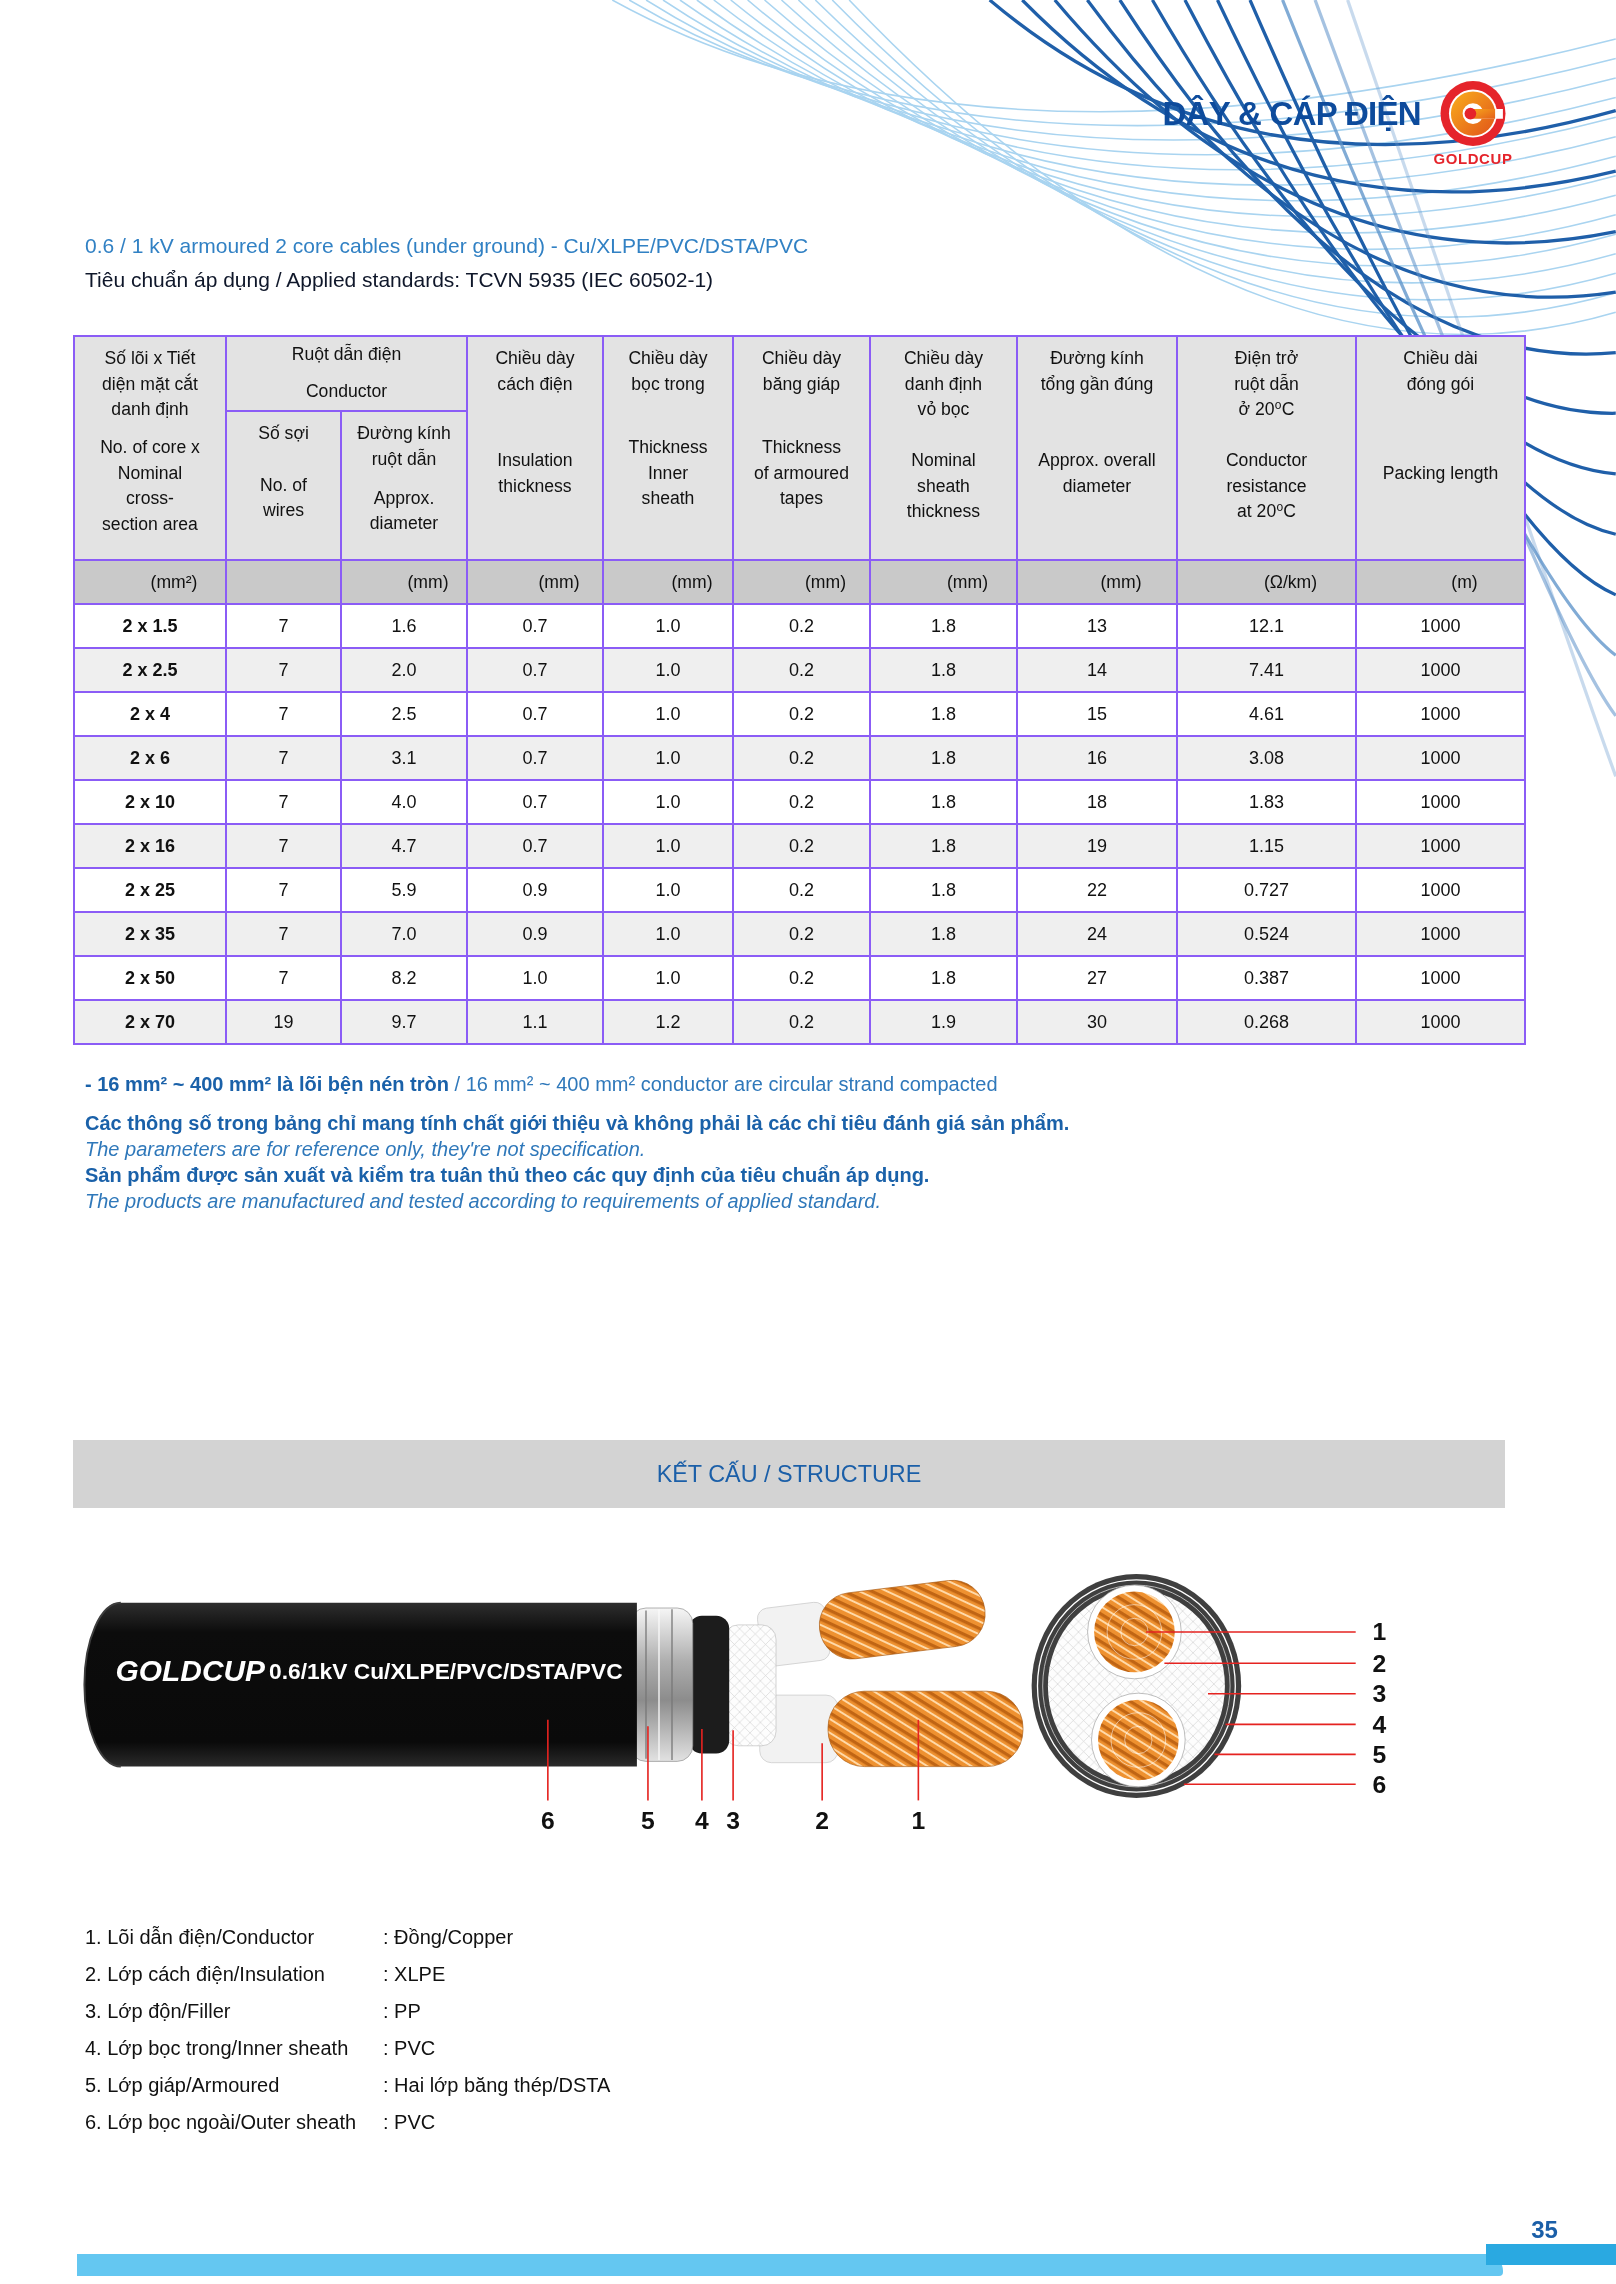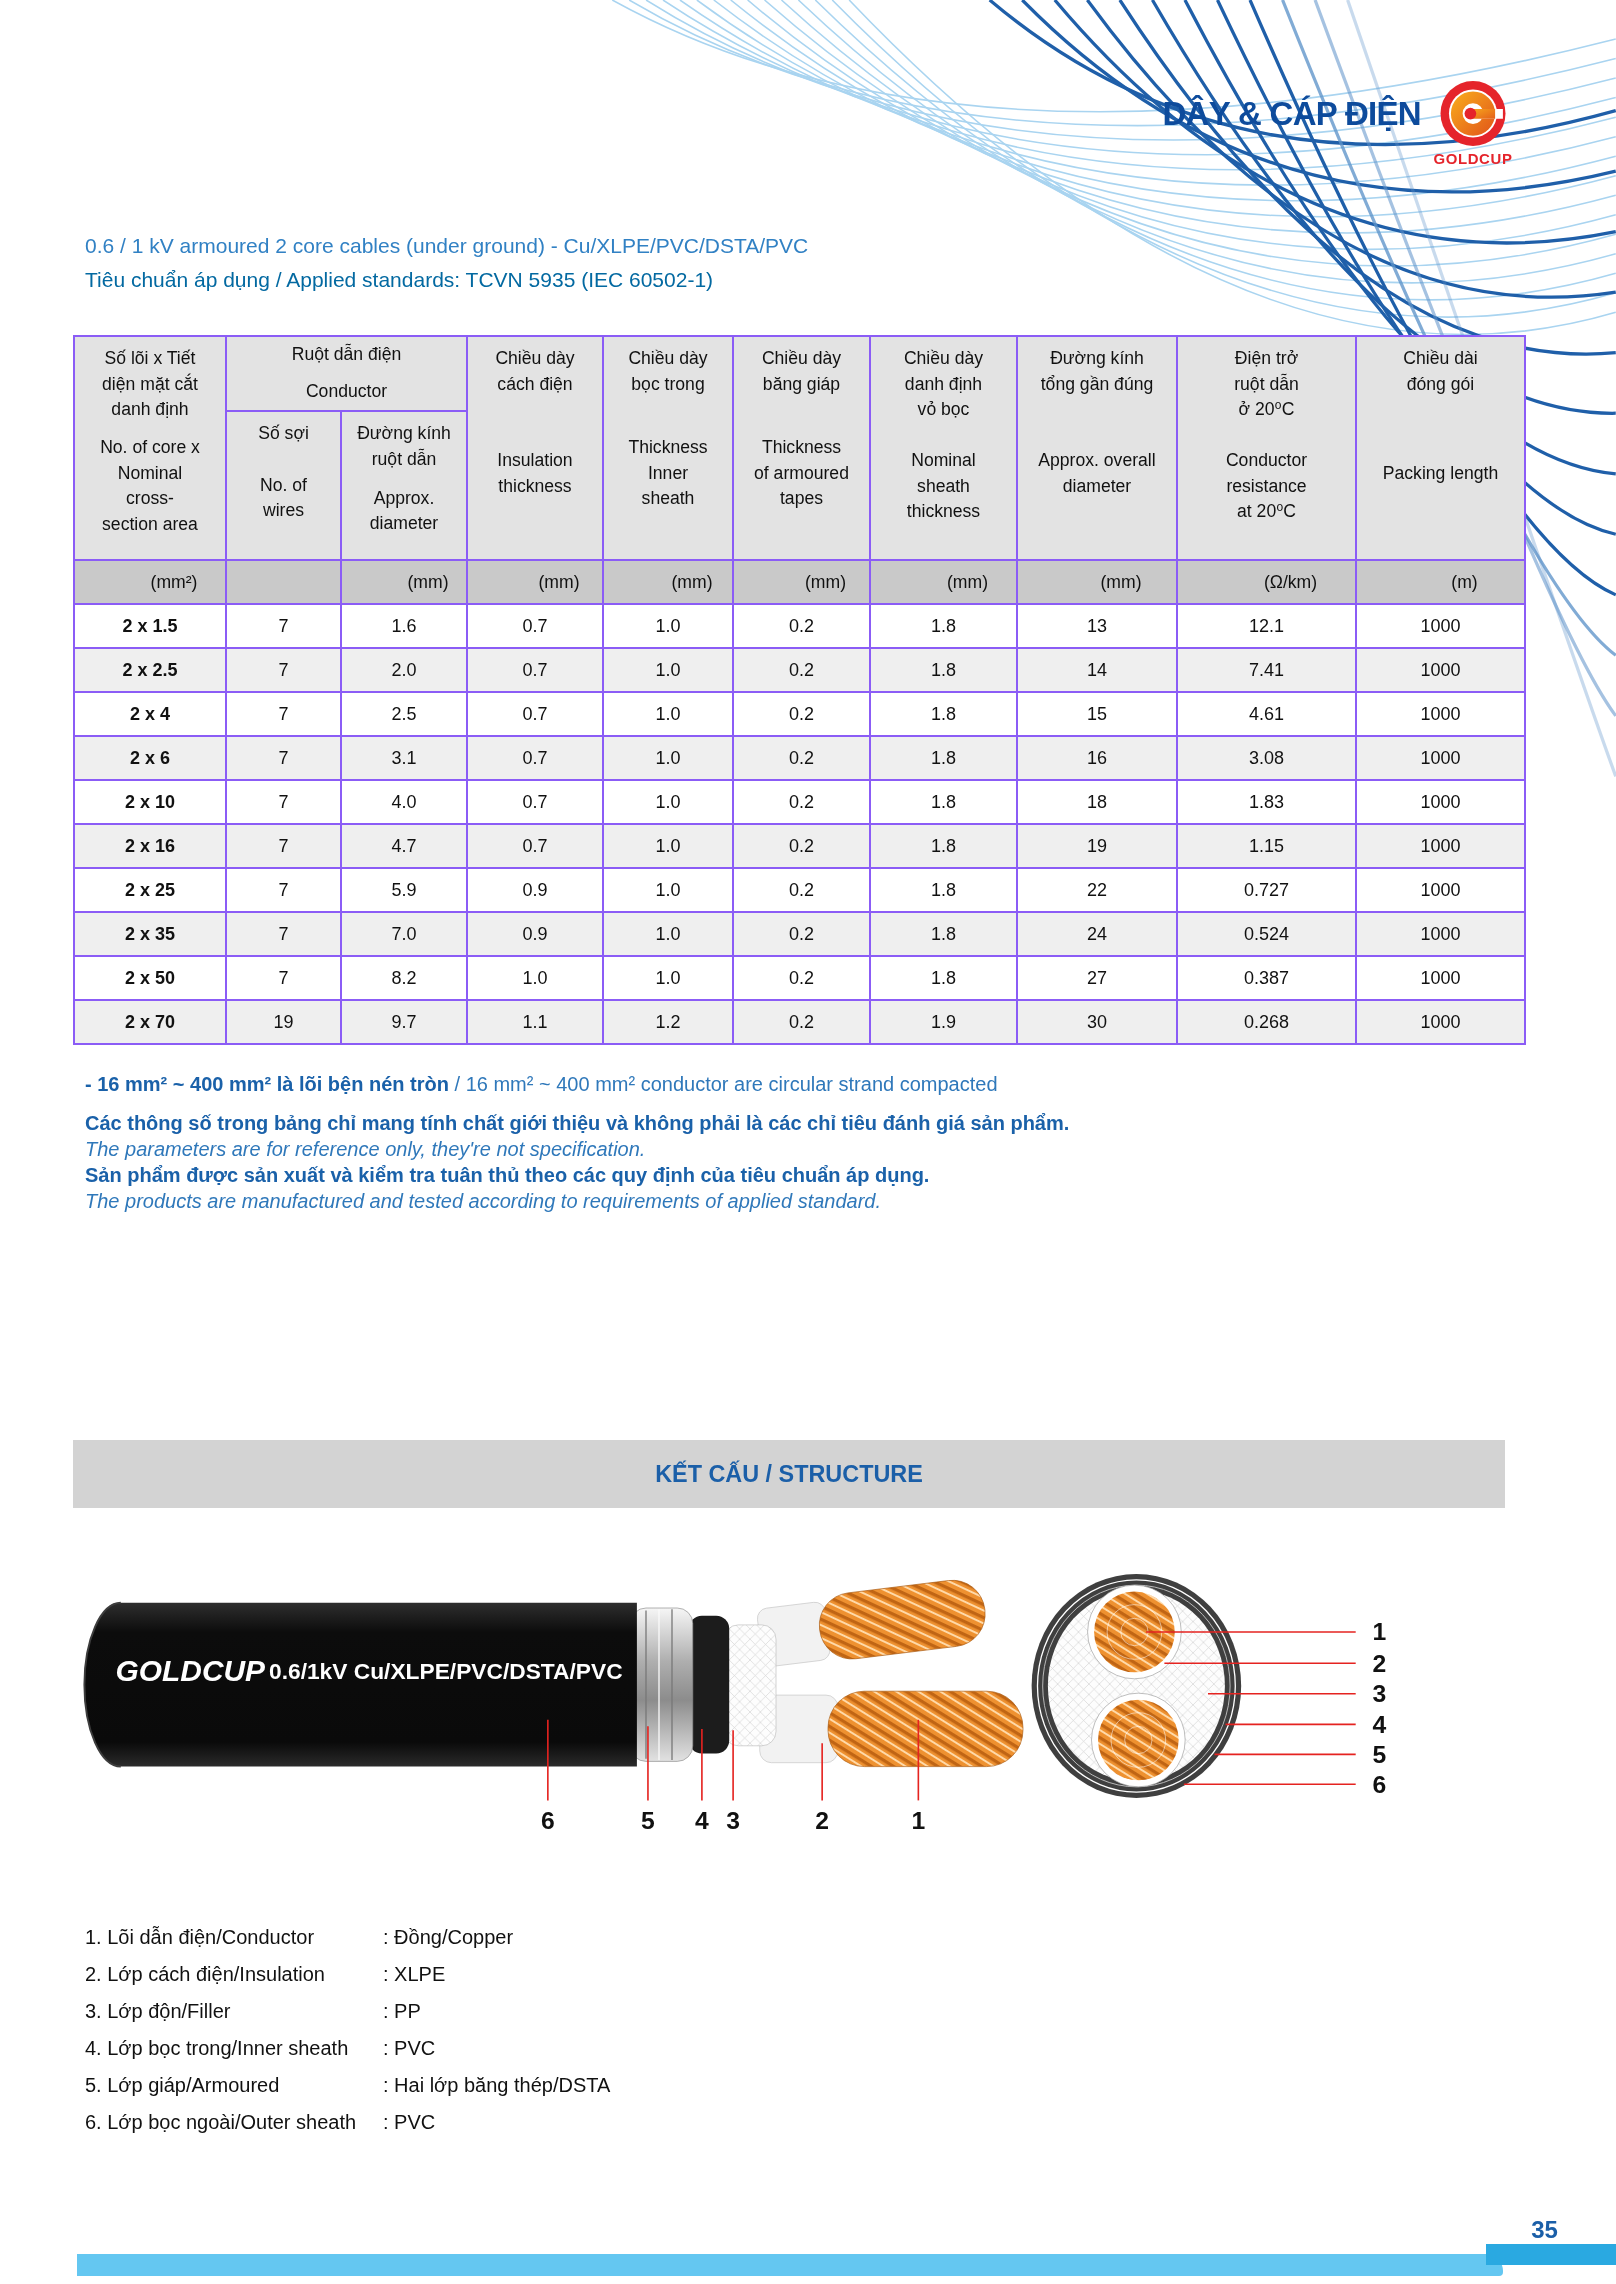--- a/index.html
+++ b/index.html
@@ -6,21 +6,21 @@
   .page{position:relative;width:1616px;height:2284px;background:#fff;overflow:hidden;
         font-family:"Liberation Sans","DejaVu Sans",sans-serif;color:#111;}
   svg{display:block;}
   
   .brand{position:absolute;top:95px;right:195px;font-size:33px;font-weight:bold;
          letter-spacing:-0.7px;color:#0d4b9c;}
   .logo{position:absolute;left:1434px;top:73px;}
   
   .title{position:absolute;left:85px;top:195px;font-size:27px;font-weight:bold;color:#1160ac;}
   .subtitle{position:absolute;left:85px;top:234px;font-size:21px;color:#3181c4;}
-  .standards{position:absolute;left:85px;top:268px;font-size:21px;color:#0369a1;}
+  .standards{position:absolute;left:85px;top:268px;font-size:21px;color:#0f172a;}
   
   #deco{position:absolute;left:586px;top:0;z-index:0;}
   
   table.spec{position:absolute;left:73px;top:335px;width:1432px;z-index:2;
              border-collapse:separate;border-spacing:2px;background:#8b5cf6;table-layout:fixed;}
   table.spec th,table.spec td{padding:0;font-weight:normal;}
   table.spec thead th{background:#e3e3e3;font-size:17.6px;line-height:1.45;vertical-align:top;}
   .hcell{display:flex;flex-direction:column;height:100%;box-sizing:border-box;padding:9px 3.9px;text-align:center;}
   .hcell .vi{white-space:pre-line;}
   .hcell .en{white-space:pre-line;margin-top:auto;margin-bottom:auto;}
@@ -36,21 +36,21 @@
   .notes{position:absolute;left:85px;top:1073px;z-index:2;font-size:20px;}
   .notes p{margin:0;}
   .notes .bullet{margin-bottom:14px;}
   .notes .b{font-weight:bold;color:#1a61a9;}
   .notes .r{color:#2f78ba;}
   .notes .nvi{font-weight:bold;color:#1a61a9;line-height:26px;}
   .notes .nen{font-style:italic;color:#2f78ba;line-height:26px;}
   
   .structure-band{position:absolute;left:73px;top:1440px;width:1432px;height:68px;background:#d3d3d3;
                   display:flex;align-items:center;justify-content:center;z-index:1;}
-  .structure-band span{font-size:23.4px;font-weight:bold;color:#1b5fa8;}
+  .structure-band span{font-size:23.4px;font-weight:normal;color:#1b5fa8;}
   #cable{position:absolute;left:73px;top:1556px;z-index:2;}
   #cross{position:absolute;left:1016px;top:1559px;z-index:2;}
   
   .legend{position:absolute;left:85px;top:1919px;z-index:2;display:grid;
           grid-template-columns:298px auto;font-size:20px;line-height:37px;}
   
   .pageno{position:absolute;left:1525px;top:2216px;width:39px;text-align:center;
           font-size:24px;font-weight:bold;color:#1b5fa8;z-index:3;}
   .bar-dark{position:absolute;left:1486px;top:2244px;width:130px;height:21px;background:#2aa9e1;z-index:2;}
   .bar-light{position:absolute;left:77px;top:2254px;width:1426px;height:21.5px;background:#64c7f1;

